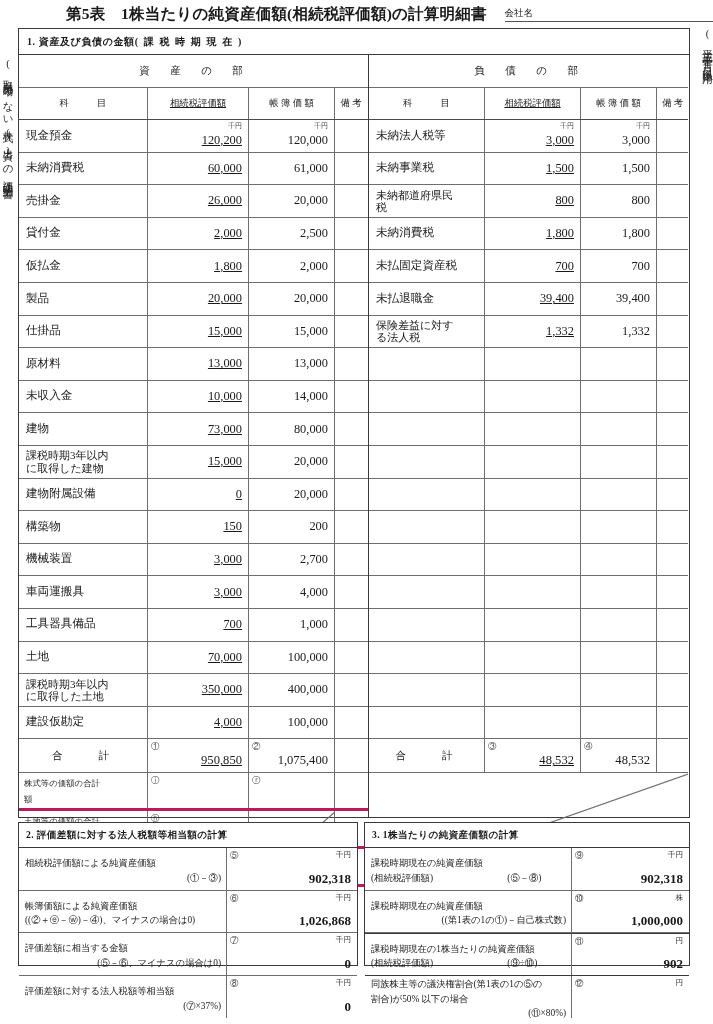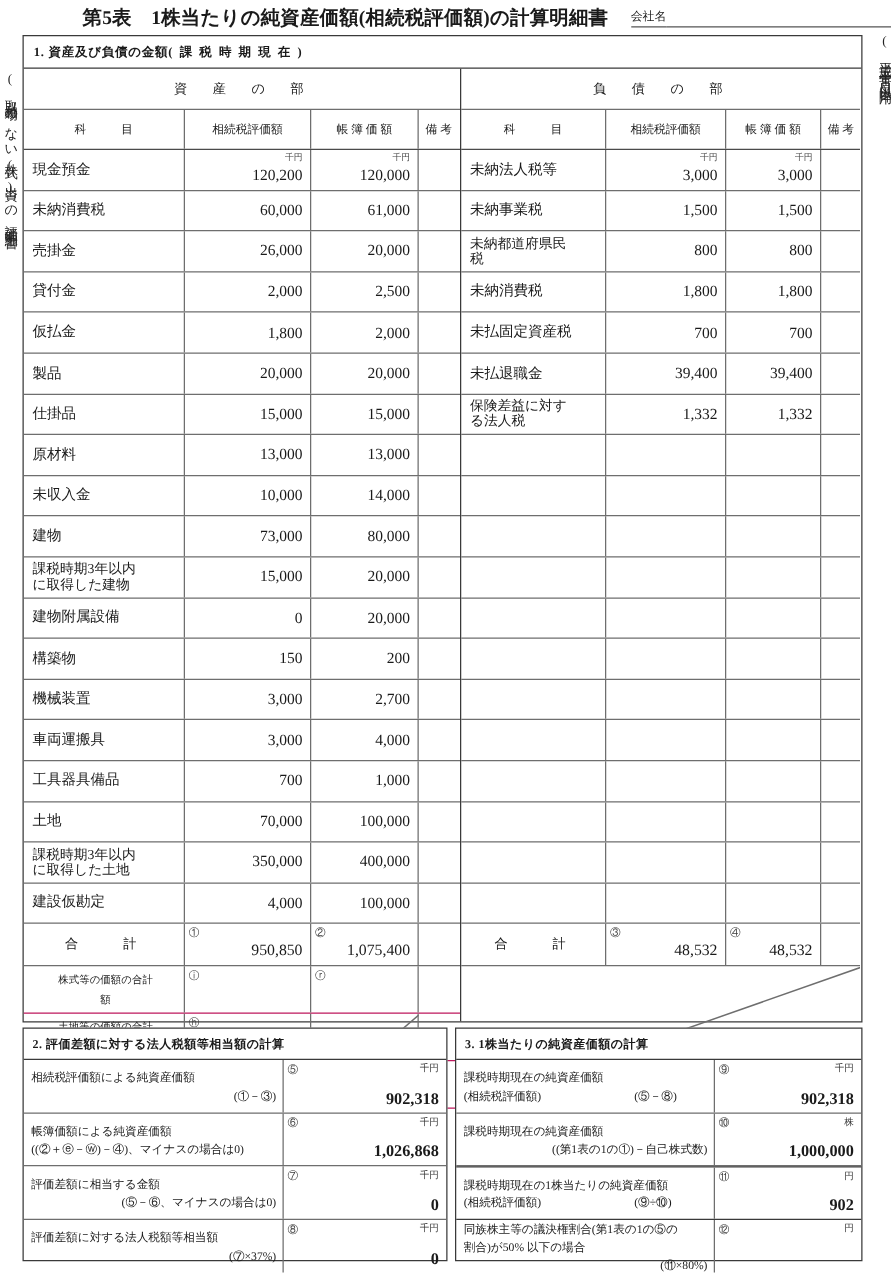--- a/index.html
+++ b/index.html
@@ -71,21 +71,21 @@
   }
   .hdr div{
     display:flex;align-items:center;justify-content:center;
     font-size:9.4px;box-sizing:border-box;
     border-right:1px solid #6e6e6e;
   }
   .hdr div:last-child{border-right:none;}
 
   
   .c-item{width:129px;}
-  .c-val1{width:101px;}
+  .c-val1{width:101px;text-decoration:underline;}
   .c-val2{width:86px;}
   .c-note{width:32px;}
   .r .c-item{width:116px;}
   .r .c-val1{width:96px;}
   .r .c-val2{width:76px;}
   .r .c-note{width:31.4px;}
 
   .row{
     height:32.6px;display:flex;box-sizing:border-box;
     border-bottom:1px solid #6e6e6e;
@@ -108,37 +108,37 @@
 
   
   .total-row{height:34px;}
   .total-row .cell-item{justify-content:center;font-size:10.5px;letter-spacing:5px;padding-left:0;}
   .mark{
     position:absolute;left:3px;top:1.5px;font-size:8.5px;color:#3c3c3c;
   }
   .total-row .cell-num{font-size:12.6px;padding-right:6px;align-items:flex-end;padding-bottom:4px;}
 
   
-  .sub-row{height:38px;display:flex;box-sizing:border-box;border-bottom:1px solid #be185d;text-align:center;}
+  .sub-row{height:38px;display:flex;box-sizing:border-box;border-bottom:3px solid #be185d;}
   .sub-row > div{box-sizing:border-box;border-right:1px solid #6e6e6e;position:relative;}
   .sub-row > div:last-child{border-right:none;}
   .sub-label{
     padding:3px 2px 0 5px;font-size:8.3px;line-height:1.85;letter-spacing:.1px;
   }
   .sub-label.tight{line-height:1.25;padding-top:6px;}
 
   .diag{position:absolute;inset:0;pointer-events:none;}
 
   .right-blank{
     position:relative;height:114px;box-sizing:border-box;
   }
 
   
   .bottom{
-    position:absolute;left:18px;top:822px;width:672px;height:187px;
+    position:absolute;left:18px;top:822px;width:672px;height:144px;
     display:flex;justify-content:space-between;
   }
   .bsec{
     box-sizing:border-box;border:1.6px solid #3a3a3a;background:#fff;
   }
   .bsec.l{width:340px;}
   .bsec.r{width:326px;}
   .bhead{
     height:25px;border-bottom:1.6px solid #3a3a3a;display:flex;align-items:center;
     padding-left:7px;font-size:9.6px;font-weight:bold;letter-spacing:.4px;box-sizing:border-box;

